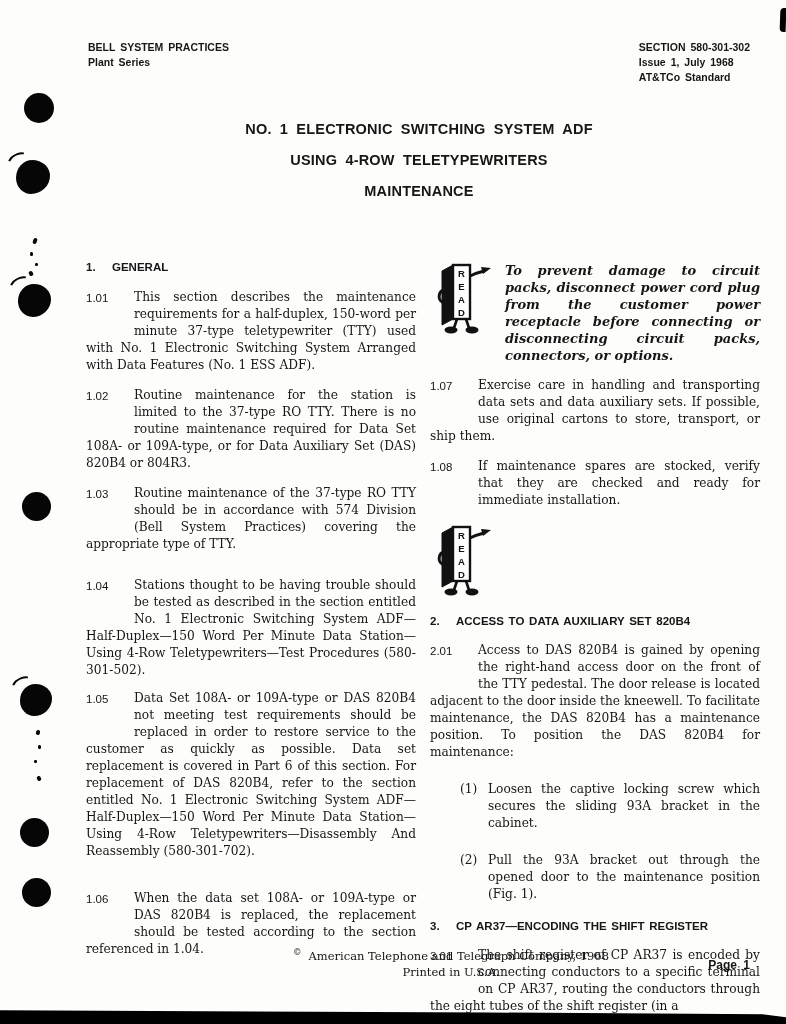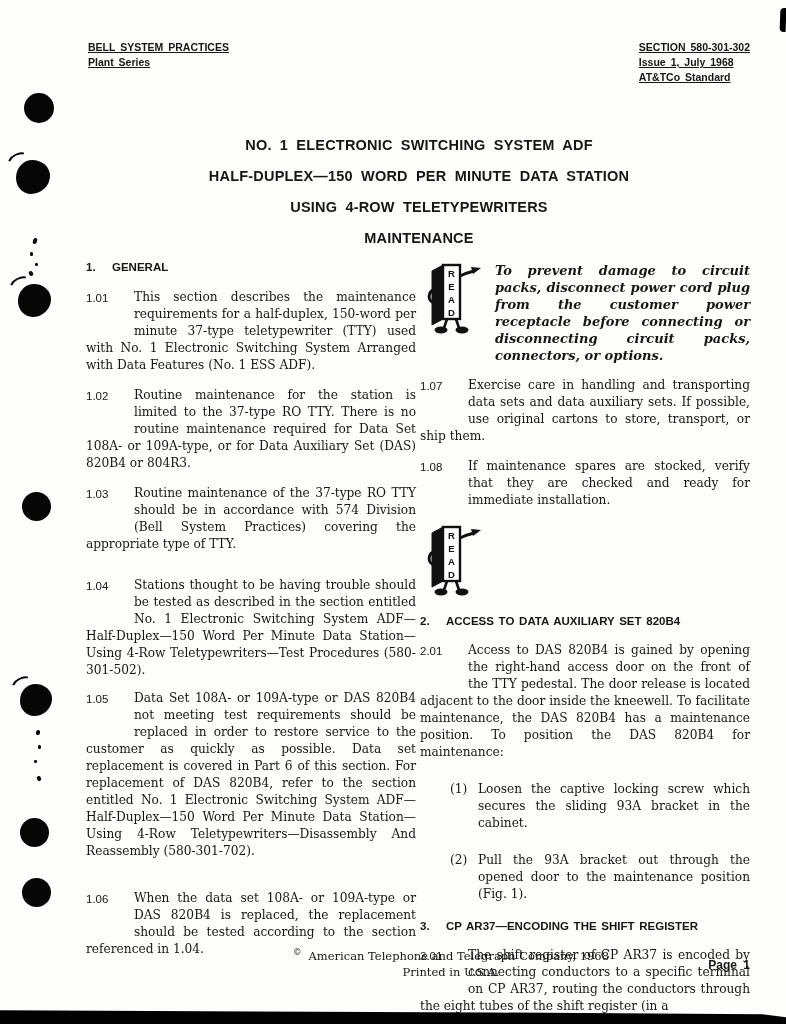--- a/index.html
+++ b/index.html
@@ -6,34 +6,34 @@
   body {
     width:786px; height:1024px; position:relative; overflow:hidden;
     background:#fdfdfb; color:#161616;
     font-family:"DejaVu Serif", serif;
   }
   
   .page-header {
     position:absolute; top:40px; left:88px; right:36px;
     display:flex; justify-content:space-between;
     font-family:"Liberation Sans", sans-serif; font-weight:bold;
-    font-size:10.5px; line-height:15px; word-spacing:2px;text-decoration:underline;
+    font-size:10.5px; line-height:15px; word-spacing:2px;
   }
   .page-header .right { text-align:left; }
   
   .doc-title {
     position:absolute; top:114px; left:88px; right:36px;
     text-align:center;
     font-family:"Liberation Sans", sans-serif; font-weight:bold;
-    font-size:14.5px; line-height:31px; word-spacing:4px; letter-spacing:.2px;margin-top:16px;
+    font-size:14.5px; line-height:31px; word-spacing:4px; letter-spacing:.2px;
   }
   
   .columns {
     position:absolute; top:260px; left:86px; width:674px;
-    display:flex; gap:4px;
+    display:flex; gap:14px;
   }
   .col { width:330px; text-align:justify; font-size:12.2px; line-height:17px; }
   .sec-head {
     font-family:"Liberation Sans", sans-serif; font-weight:bold;
     font-size:11.5px; line-height:15px; word-spacing:1.5px; text-align:left;
   }
   .sec-head .hnum { display:inline-block; width:26px; }
   .para { margin:13px 0 0 0; }
   .para:first-child { margin-top:0; }
   .pnum {
@@ -118,21 +118,20 @@
   </div>
   <div class="right">
     <div>SECTION 580-301-302</div>
     <div>Issue 1, July 1968</div>
     <div>AT&amp;TCo Standard</div>
   </div>
 </div>
 
 <div class="doc-title">
   <div>NO. 1 ELECTRONIC SWITCHING SYSTEM ADF</div>
-  <div>HALF-DUPLEX—150 WORD PER MINUTE DATA STATION</div>
   <div>USING 4-ROW TELETYPEWRITERS</div>
   <div>MAINTENANCE</div>
 </div>
 
 <div class="columns">
 
   <div class="col">
     <div class="sec-head">
       <span class="hnum">1.</span><span>GENERAL</span>
     </div>

